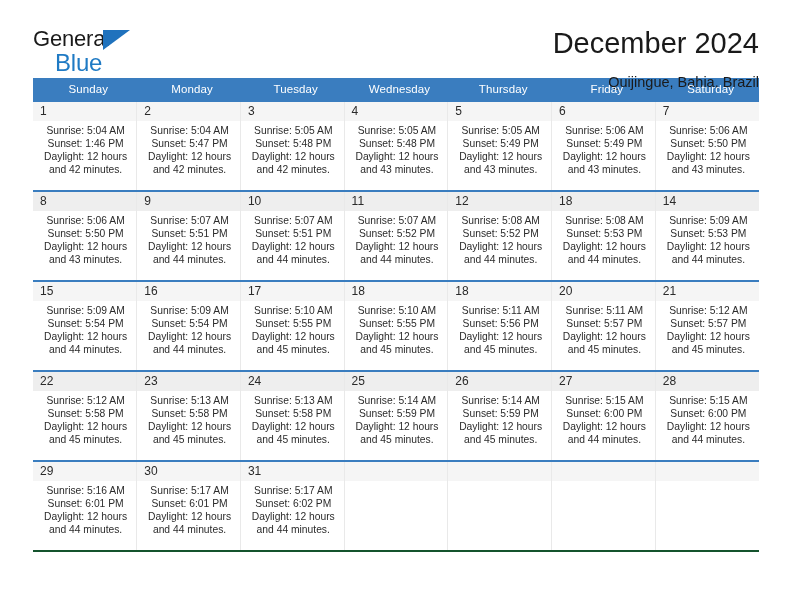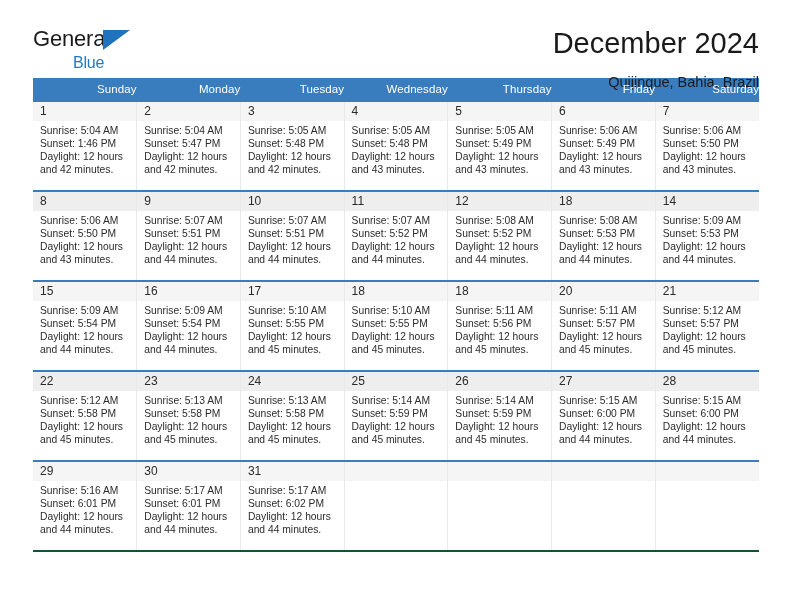--- a/index.html
+++ b/index.html
@@ -47,22 +47,22 @@
   }
   .logo-tri {
     position: absolute;
     left: 70px; top: 4px;
     width: 0; height: 0;
     border-left: 27px solid #1f72bd;
     border-bottom: 20px solid transparent;
   }
   .logo-blue {
     position: absolute;
-    left: 40px; top: 24px;
-    font-size: 16px;
+    left: 22px; top: 24px;
+    font-size: 24px;
     letter-spacing: -0.2px;
     color: #1f7ac4;
     line-height: 26px;
   }
   .titles {
     text-align: right;
     padding-top: 0px;
   }
   .cal-title {
     font-size: 29px;
@@ -84,21 +84,21 @@
   .calendar {
     width: 726px;
     border-collapse: collapse;
     table-layout: fixed;
   }
   .dow-row th {
     background: #3a7dbf;
     color: #ffffff;
     font-size: 11.5px;
     font-weight: normal;
-    text-align: right;
+    text-align: center;
     padding: 5px 0 5px 7px;
     height: 21px;
     letter-spacing: 0.1px;
   }
 
   .week-row > td {
     vertical-align: top;
     padding: 0;
     border-top: 2px solid #3a7dbf;
     border-right: 1px solid #e9e9e9;
@@ -119,20 +119,21 @@
     padding: 3px 0 3px 7px;
     height: 19px;
     line-height: 13px;
   }
   .week-row.shaded .daynum { background: #eeeeee; }
   .info {
     padding: 3px 5px 0 7px;
     font-size: 10.3px;
     line-height: 13.1px;
     color: #2b2b2b;
+    text-align: center;
   }
   .info div { white-space: nowrap; }
   .cell.empty .daynum { background: #f5f5f5; }
 </style>
 </head>
 <body>
 
 <div class="page">
 
   <div class="masthead">

